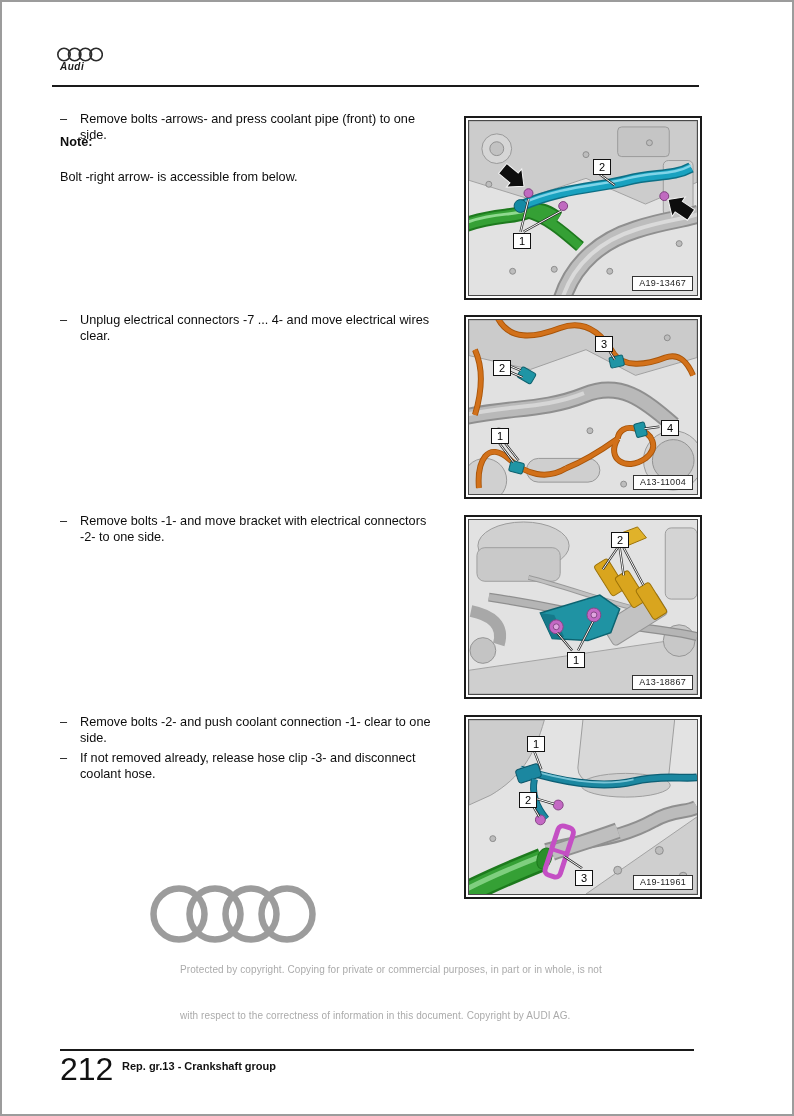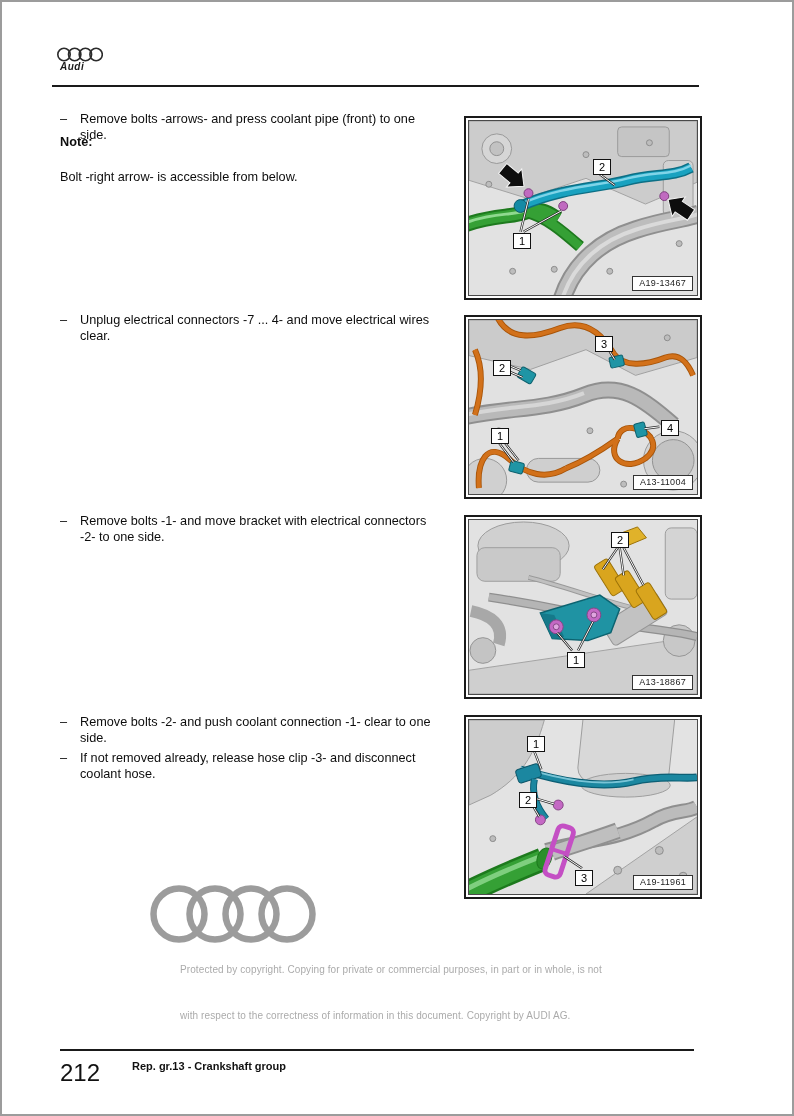--- a/index.html
+++ b/index.html
@@ -29,22 +29,22 @@
     font-size:11px;font-weight:500;color:#000;line-height:1;
   }
   .fig-code{
     position:absolute;right:4px;bottom:4px;background:#fff;border:1px solid #333;
     font-size:9px;line-height:13px;padding:0 6px;color:#222;letter-spacing:.3px;
   }
   
   .watermark{position:absolute;left:148px;top:878px;}
   .copy-line{position:absolute;left:145px;font-size:10px;color:#ababab;letter-spacing:.1px;white-space:nowrap;margin-left:33px;}
   .footer-rule{position:absolute;left:58px;top:1047px;width:634px;height:2px;background:#1a1a1a;}
-  .page-number{position:absolute;left:58px;top:1049px;font-size:24px;color:#111;margin-top:8px;}
-  .footer-section{position:absolute;left:110px;top:1058px;font-size:11px;font-weight:700;color:#111;padding-left:20px;}
+  .page-number{position:absolute;left:58px;top:1049px;font-size:32px;color:#111;}
+  .footer-section{position:absolute;left:100px;top:1058px;font-size:11px;font-weight:700;color:#111;padding-left:20px;}
 </style>
 </head>
 <body>
 
 <div class="page">
 
   <div class="logo-rings">
     <svg width="46" height="17" viewBox="0 0 46 17">
       <g fill="none" stroke="#2b2b2b" stroke-width="1.6">
         <circle cx="7" cy="8.5" r="6.2"></circle>

